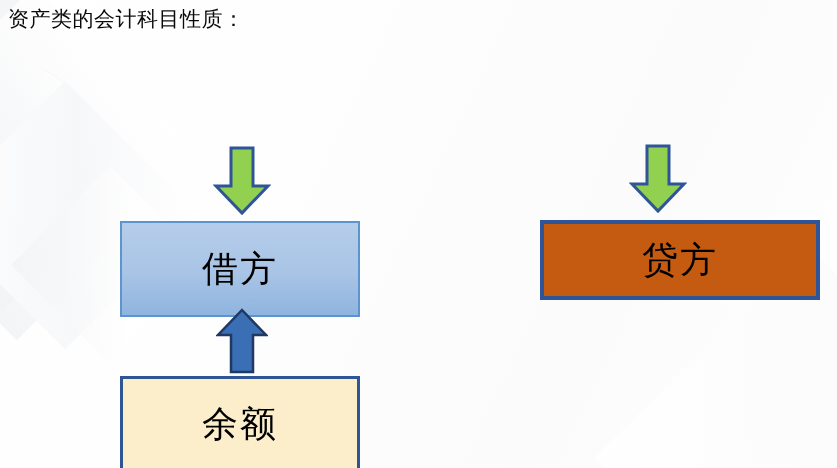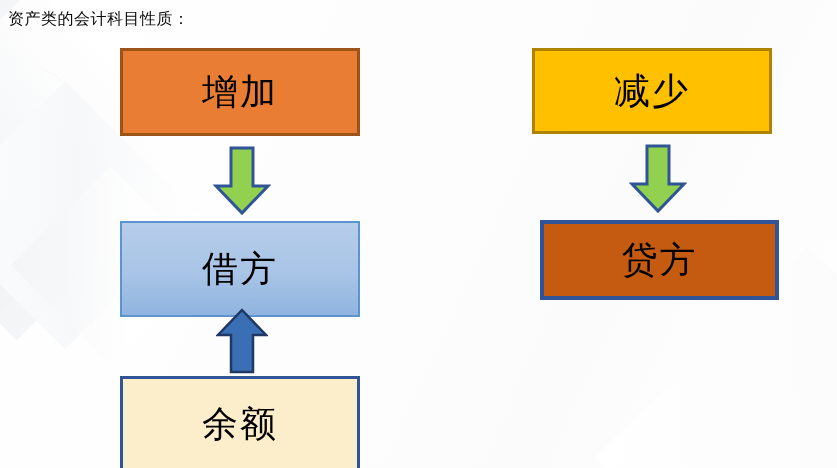--- a/index.html
+++ b/index.html
@@ -94,21 +94,21 @@
     background: linear-gradient(135deg, #ffffff 0%, #fbfbfc 60%, #ffffff 100%);
     transform: rotate(-45deg);
     opacity: .9;
   }
 
   
   .title {
     position: absolute;
     left: 8px;
     top: 4px;
-    font-size: 16px;
+    font-size: 21px;
     line-height: 30px;
     color: #0a0a0a;
     letter-spacing: .5px;
     white-space: nowrap;
   }
 
   
   .box {
     position: absolute;
     box-sizing: border-box;
@@ -153,21 +153,21 @@
     top: 48px;
     width: 240px;
     height: 86px;
     background: #FFC000;
     border: 3px solid #AF8300;
   }
 
   .box-credit {
     left: 540px;
     top: 220px;
-    width: 239px;
+    width: 280px;
     height: 80px;
     background: #C55A11;
     border: 4px solid #2F5597;
   }
 
   
   .arrow {
     position: absolute;
   }
   .arrow-green-left {
@@ -197,43 +197,37 @@
   <div class="wm wm-band1"></div>
   <div class="wm wm-circle"></div>
   <div class="wm wm-band2"></div>
   <div class="wm wm-chevron"></div>
   <div class="wm wm-sheet"></div>
   <div class="wm wm-edge"></div>
   <div class="wm wm-soft-right"></div>
 
   <div class="title">资产类的会计科目性质：</div>
 
-  <div class="box box-increase">
-    <span>增加</span>
-  </div>
 
   <svg class="arrow arrow-green-left" viewBox="0 0 58 70">
     <polygon points="18,2 40,2 40,40 55,40 29,67 3,40 18,40" fill="#92D050" stroke="#2F5597" stroke-width="3" stroke-linejoin="miter"></polygon>
   </svg>
 
   <div class="box box-debit">
     <span>借方</span>
   </div>
 
   <svg class="arrow arrow-blue-up" viewBox="0 0 52 66">
     <polygon points="26,2 50,27 37,27 37,64 15,64 15,27 2,27" fill="#3A6FB5" stroke="#1F3864" stroke-width="2.5" stroke-linejoin="miter"></polygon>
   </svg>
 
   <div class="box box-balance">
     <span>余额</span>
   </div>
 
-  <div class="box box-decrease">
-    <span>减少</span>
-  </div>
 
   <svg class="arrow arrow-green-right" viewBox="0 0 58 70">
     <polygon points="18,2 40,2 40,40 55,40 29,67 3,40 18,40" fill="#92D050" stroke="#2F5597" stroke-width="3" stroke-linejoin="miter"></polygon>
   </svg>
 
   <div class="box box-credit">
     <span>贷方</span>
   </div>
 
 </div>

